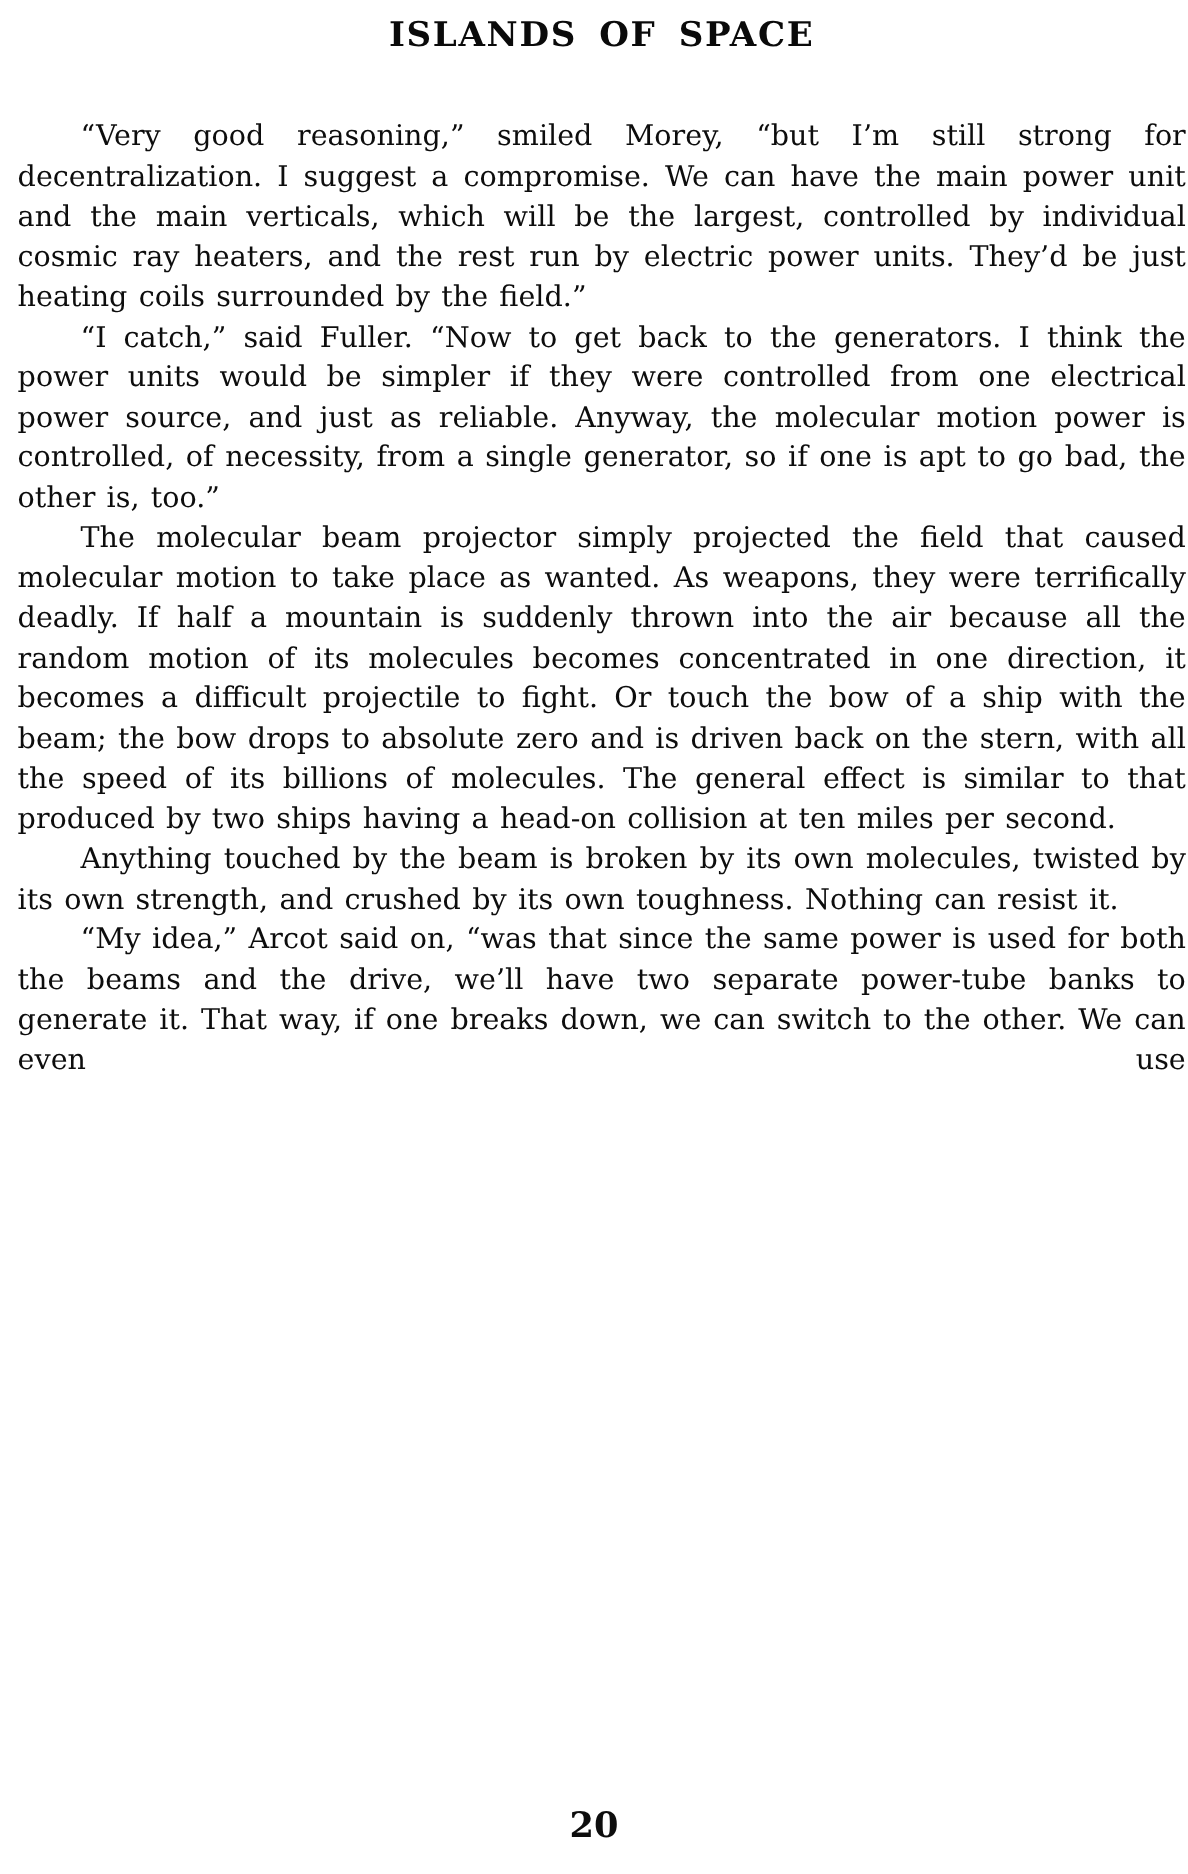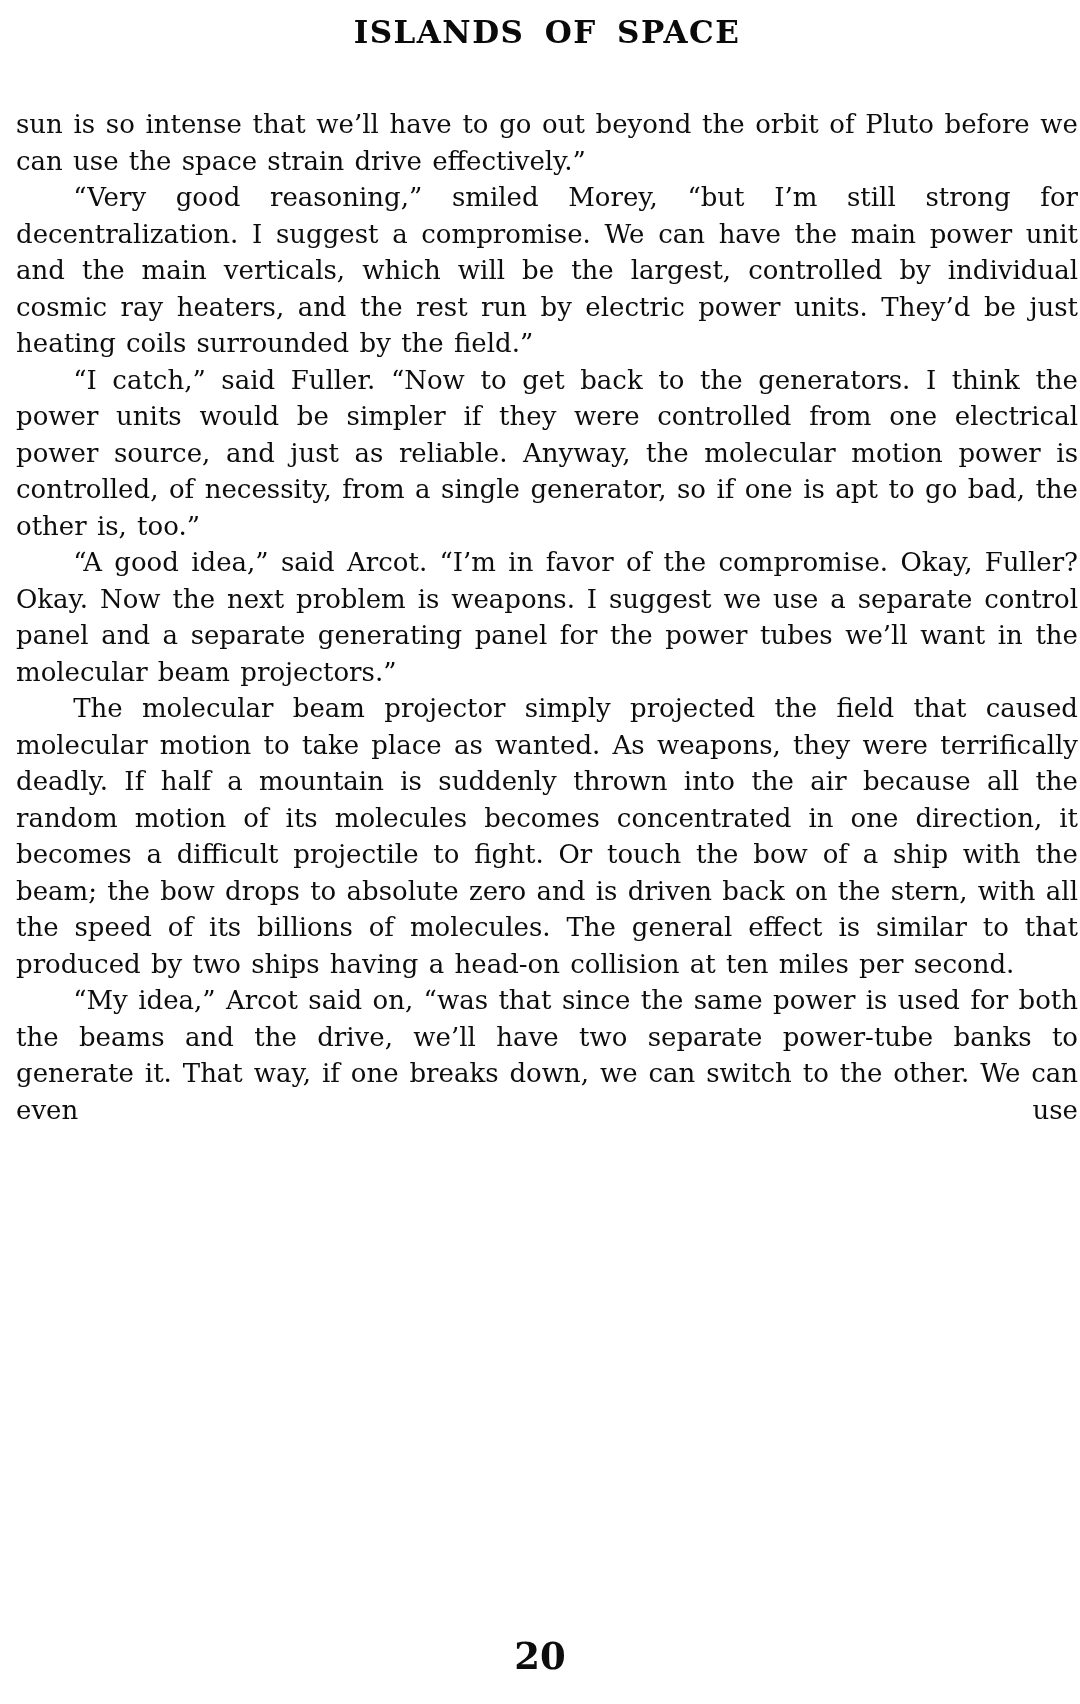--- a/index.html
+++ b/index.html
@@ -42,37 +42,36 @@
   }
   .body-text p.justify-last {
     text-align-last: justify;
   }
   .folio {
     position: absolute;
     bottom: 26px;
     left: 0;
     width: 100%;
     text-align: center;
-    font-size: 37px;
+    font-size: 32px;
     font-weight: bold;
     font-family: "DejaVu Serif", "Liberation Serif", serif;
     color: #0d0d0d;
   }
 </style>
 </head>
 <body>
 
 <div class="page">
 
   <h1 class="running-head">ISLANDS OF SPACE</h1>
 
   <div class="body-text">
-    <p>sun is so intense that we’ll have to go out beyond the orbit of Pluto before we can use the space strain drive effectively.”</p>
     <p class="indent">“Very good reasoning,” smiled Morey, “but I’m still strong for decentralization. I suggest a compromise. We can have the main power unit and the main verticals, which will be the largest, controlled by individual cosmic ray heaters, and the rest run by electric power units. They’d be just heating coils surrounded by the field.”</p>
     <p class="indent">“I catch,” said Fuller. “Now to get back to the generators. I think the power units would be simpler if they were controlled from one electrical power source, and just as reliable. Anyway, the molecular motion power is controlled, of necessity, from a single generator, so if one is apt to go bad, the other is, too.”</p>
-    <p class="indent">“A good idea,” said Arcot. “I’m in favor of the compromise. Okay, Fuller? Okay. Now the next problem is weapons. I suggest we use a separate control panel and a separate generating panel for the power tubes we’ll want in the molecular beam projectors.”</p>
     <p class="indent">The molecular beam projector simply projected the field that caused molecular motion to take place as wanted. As weapons, they were terrifically deadly. If half a mountain is suddenly thrown into the air because all the random motion of its molecules becomes concentrated in one direction, it becomes a difficult projectile to fight. Or touch the bow of a ship with the beam; the bow drops to absolute zero and is driven back on the stern, with all the speed of its billions of molecules. The general effect is similar to that produced by two ships having a head-on collision at ten miles per second.</p>
+    <p class="indent">Anything touched by the beam is broken by its own molecules, twisted by its own strength, and crushed by its own toughness. Nothing can resist it.</p>
     <p class="indent justify-last">“My idea,” Arcot said on, “was that since the same power is used for both the beams and the drive, we’ll have two separate power-tube banks to generate it. That way, if one breaks down, we can switch to the other. We can even use</p>
   </div>
 
   <div class="folio">20</div>
 
 </div>
 
 </body></html>

